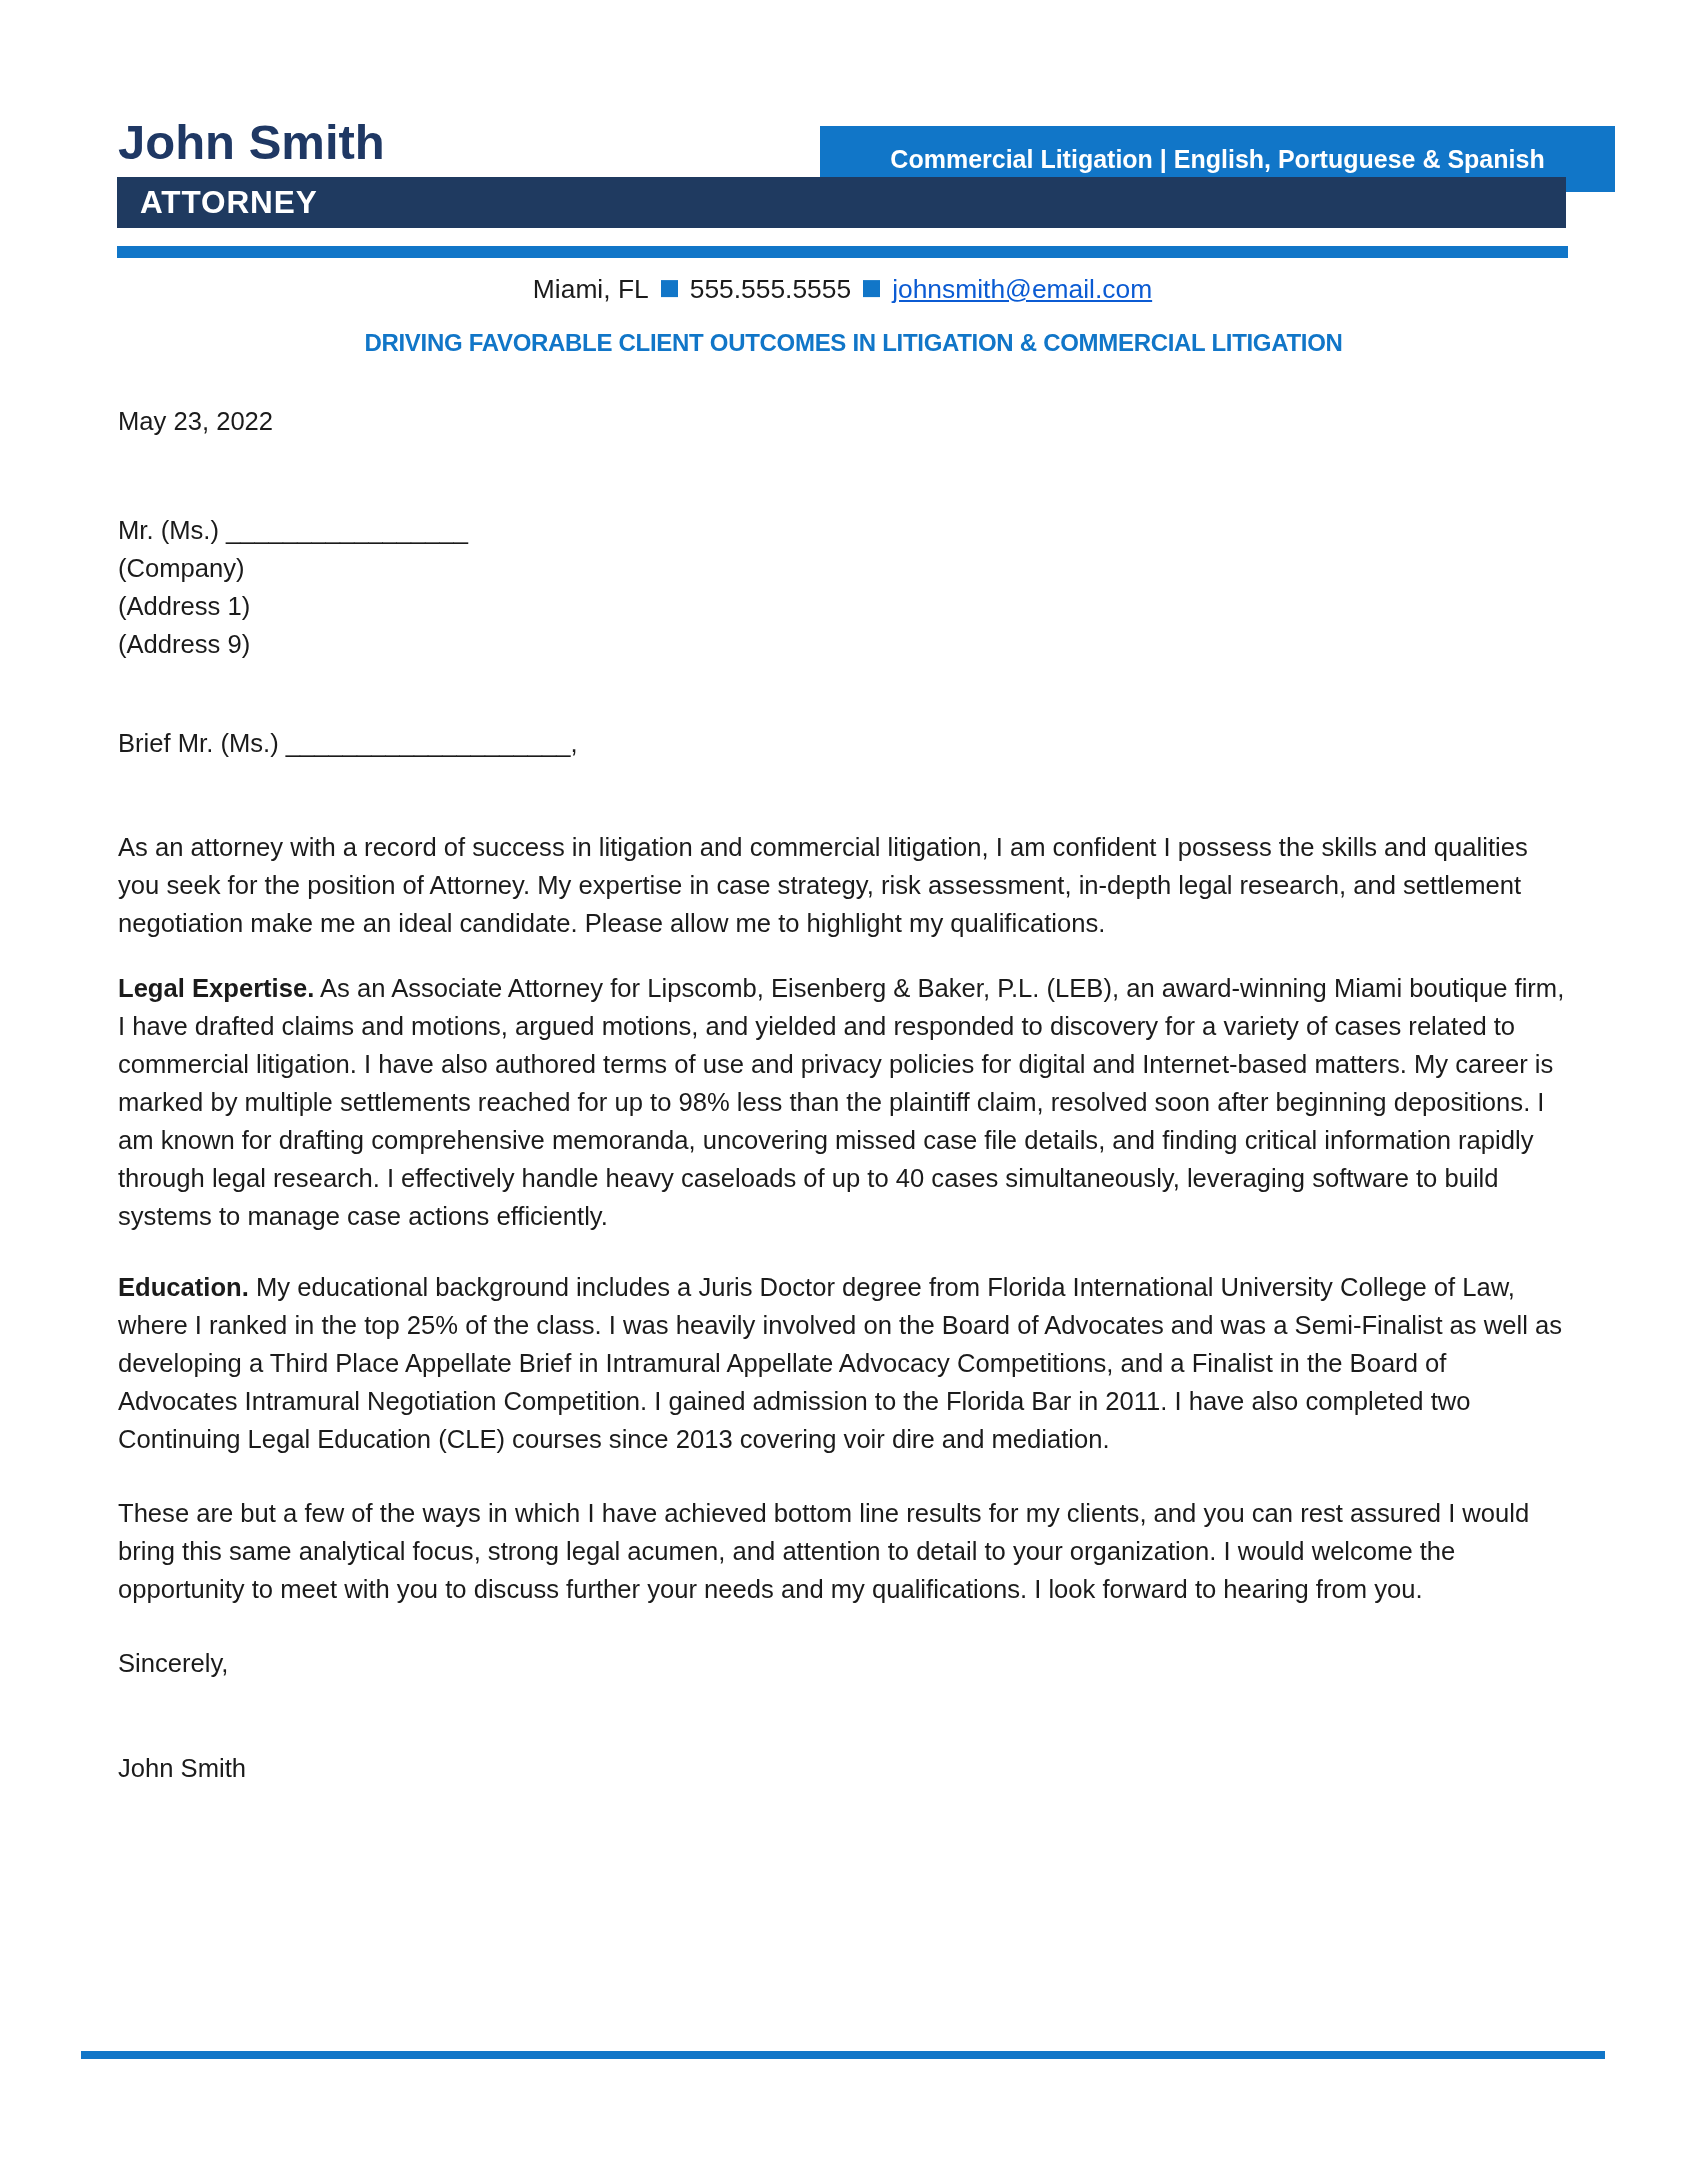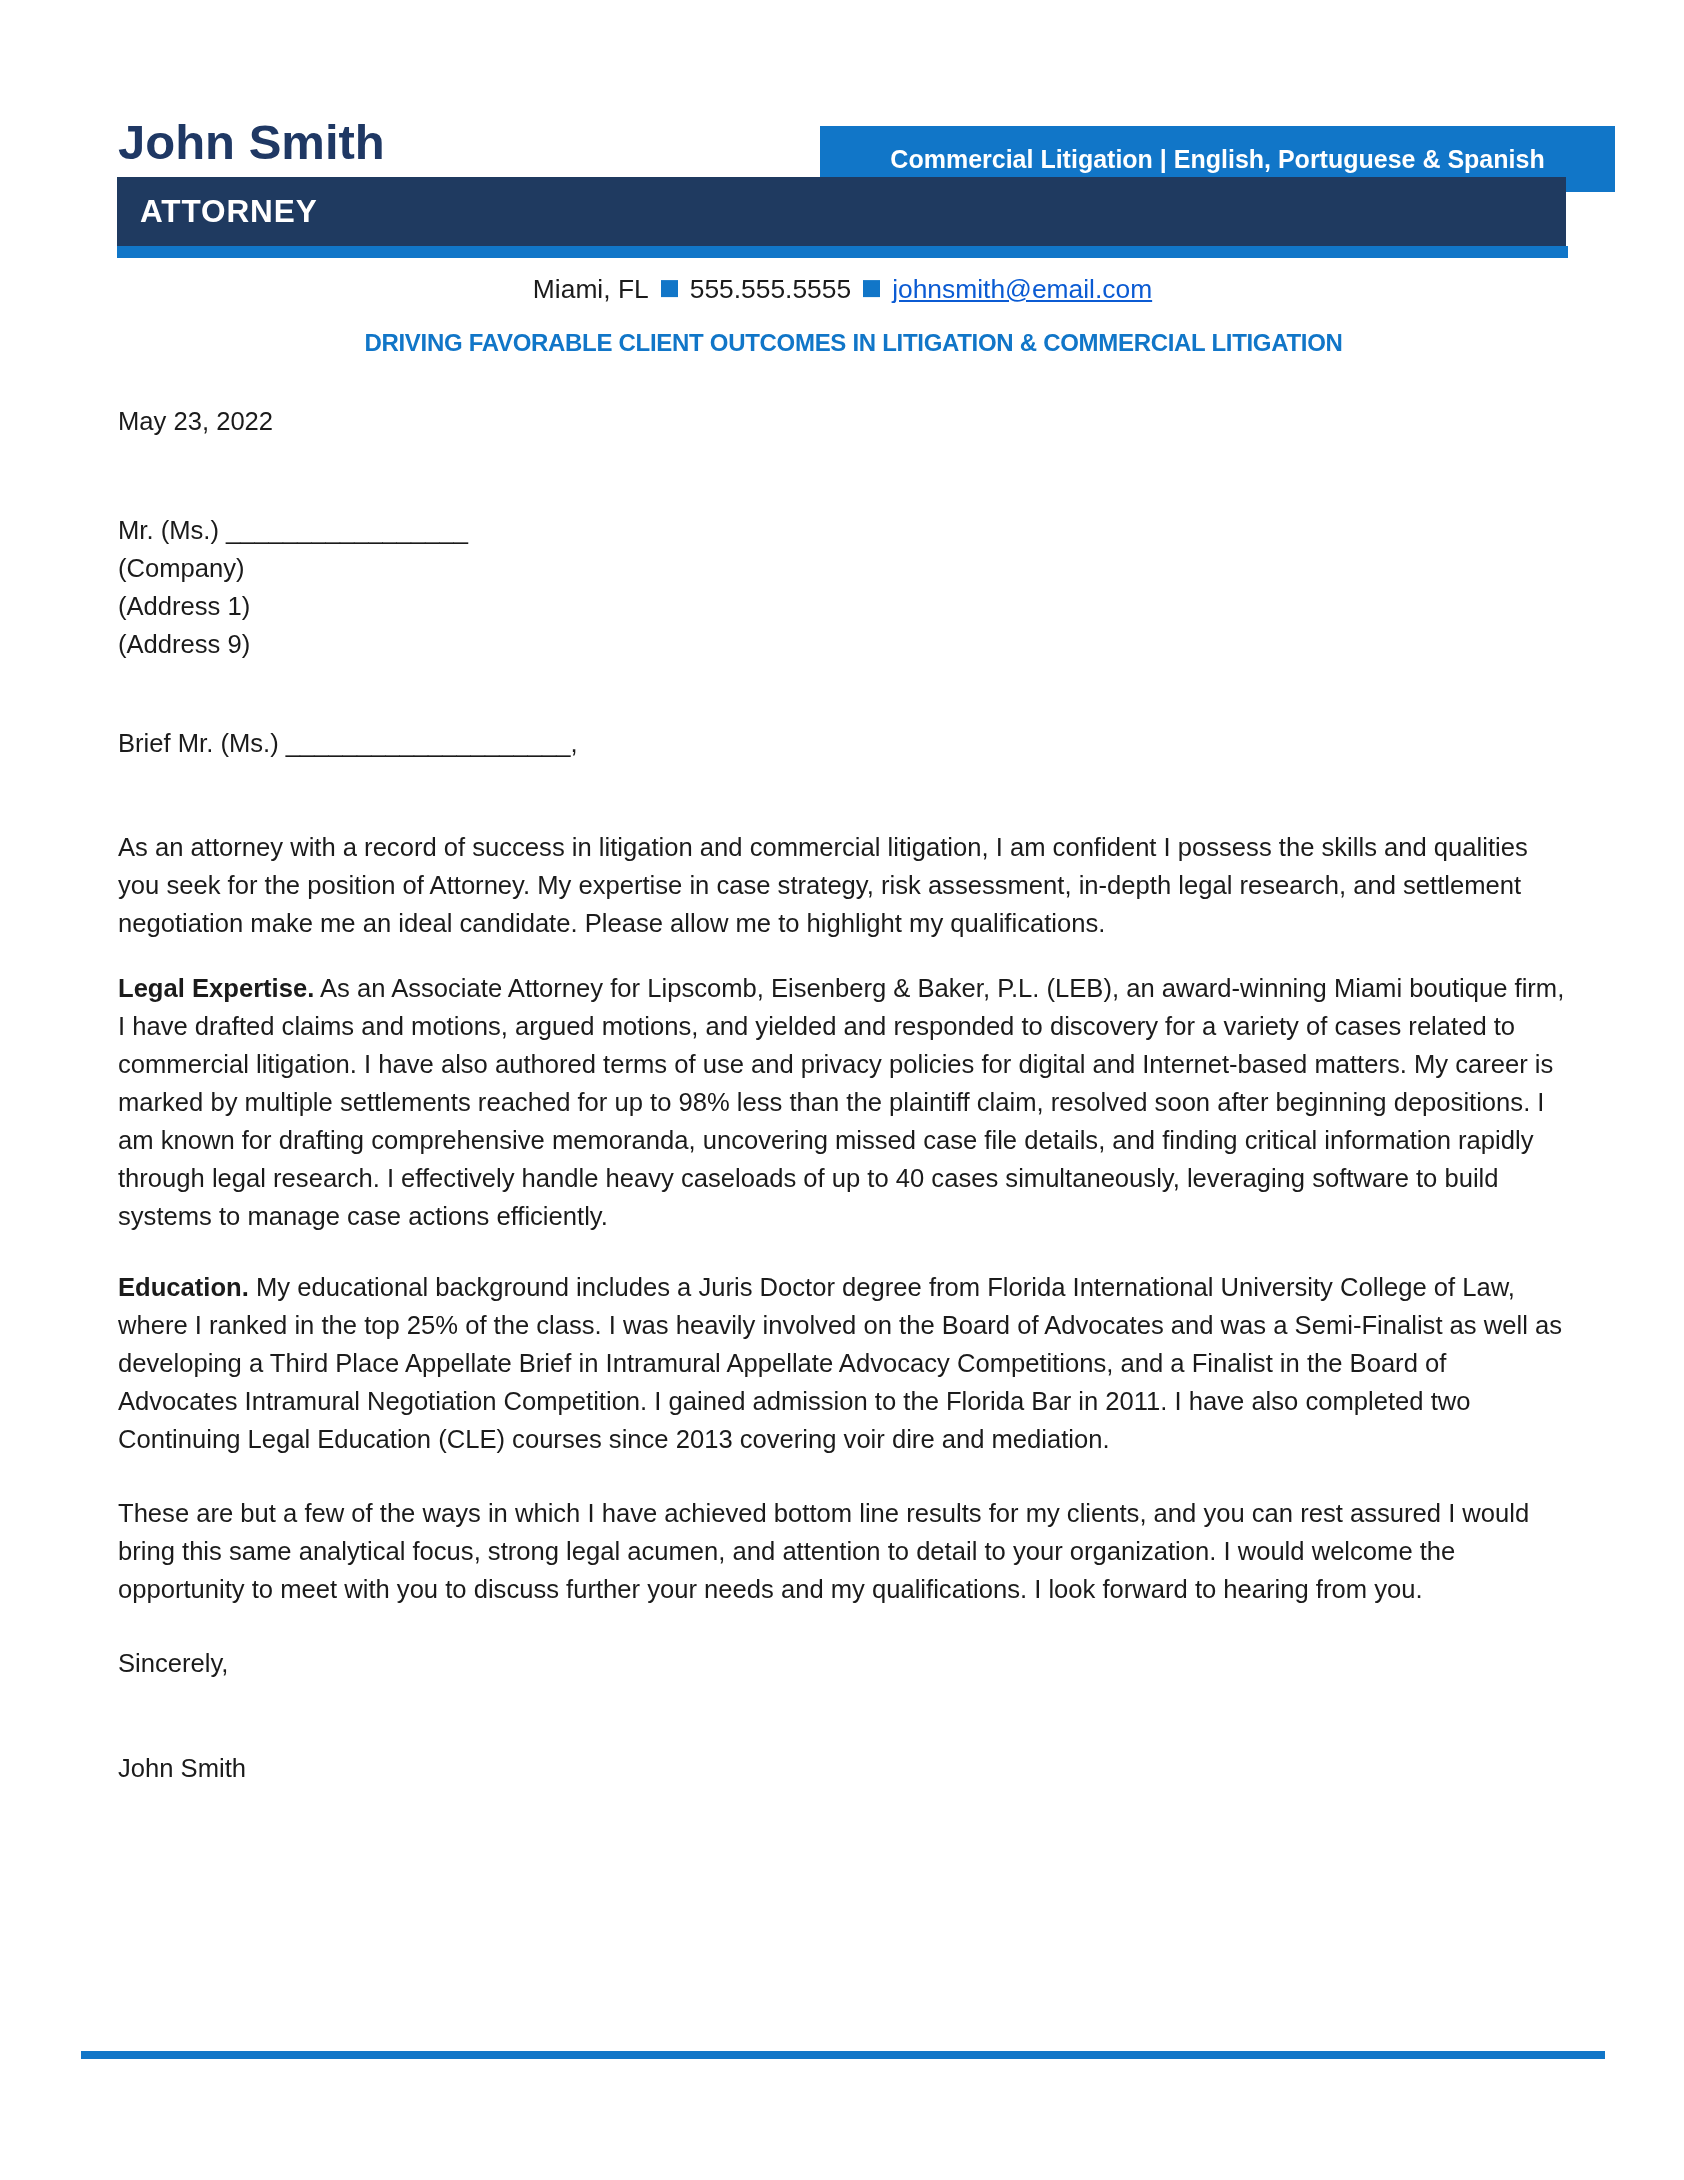--- a/index.html
+++ b/index.html
@@ -29,21 +29,21 @@
     font-weight: bold;
     color: var(--titlenavy);
     letter-spacing: 0px;
     white-space: nowrap;
   }
   .role-bar {
     position: absolute;
     left: 117px;
     top: 177px;
     width: 1449px;
-    height: 69px;
+    height: 51px;
     background: var(--navy);
     display: flex;
     align-items: center;
   }
   .role-label {
     color: #ffffff;
     font-size: 31.5px;
     font-weight: bold;
     letter-spacing: 0.9px;
     padding-left: 23px;

